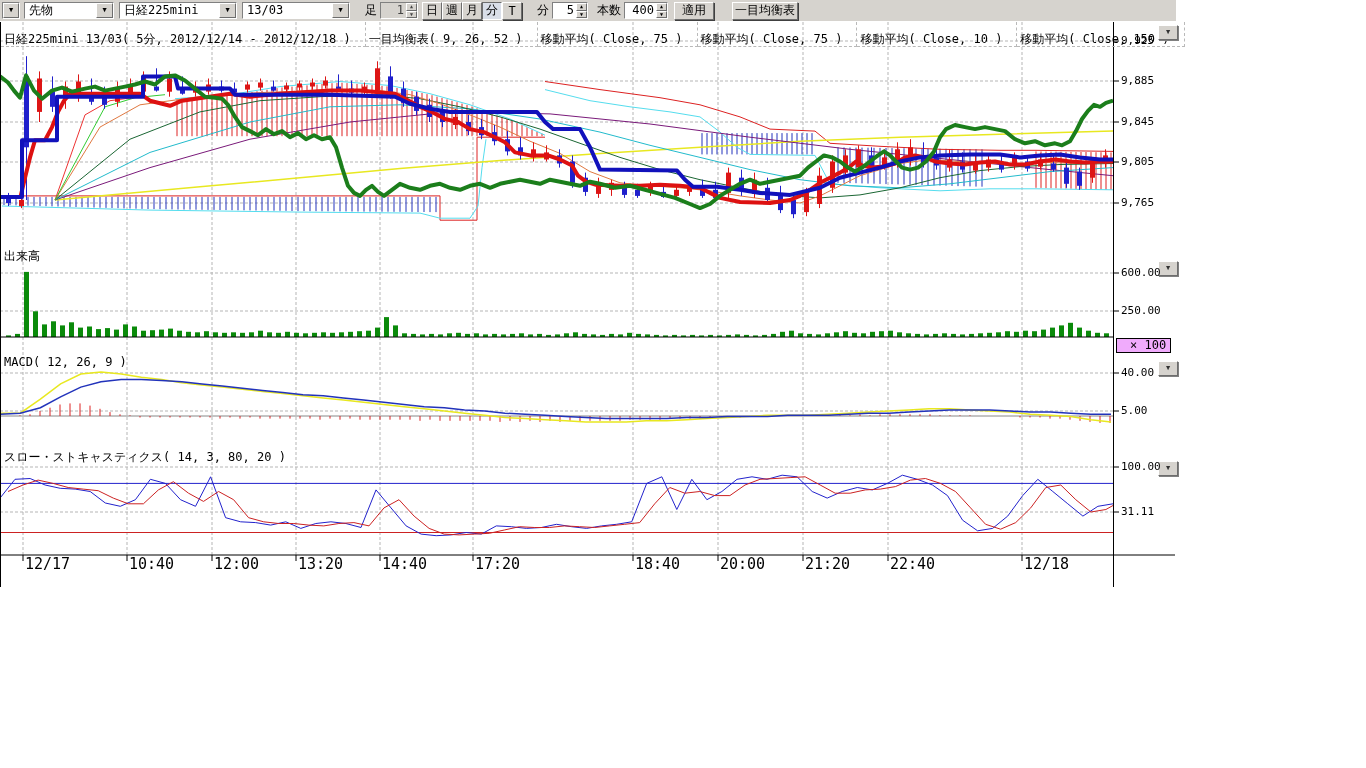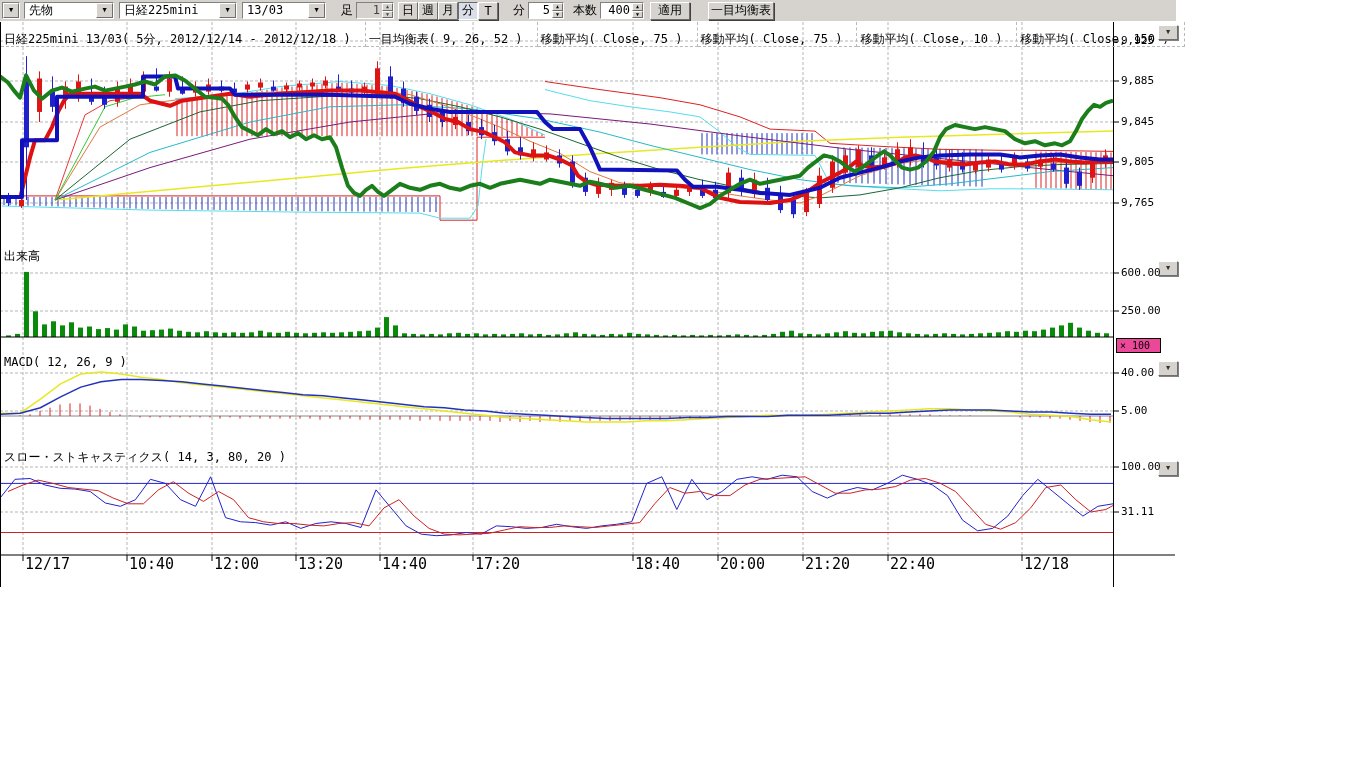--- a/index.html
+++ b/index.html
@@ -26,21 +26,21 @@
   .tbtn.pressed{border-color:#6d6d6d #fff #fff #6d6d6d;box-shadow:none;background:#d9dee8;}
   
   #hdr{position:absolute;left:1px;top:22px;font-size:12px;line-height:12px;}
   .hrow{display:flex;}
   .hcell{border-right:1px dashed #b9b9b9;border-bottom:1px dashed #b9b9b9;padding:11px 14px 1px 3px;white-space:nowrap;}
   
   .plabel{position:absolute;font-size:12px;line-height:12px;background:transparent;white-space:nowrap;}
   .ylab{position:absolute;left:1121px;font-size:11px;line-height:11px;white-space:nowrap;}
   .xlab{position:absolute;top:559px;font-size:15px;line-height:11px;white-space:nowrap;}
   #mult-box{position:absolute;left:1116px;top:338px;width:40px;height:13px;border:1px solid #000;
-    font-size:10px;line-height:13px;padding-left:3px;background:#ec4899;box-sizing:content-box;}
+    font-size:12px;line-height:13px;padding-left:13px;background:#f0abfc;box-sizing:content-box;}
   .scale-btn{position:absolute;left:1158px;width:18px;height:13px;background:#d6d3ce;
     border:1px solid;border-color:#fff #6d6d6d #6d6d6d #fff;box-shadow:1px 1px 0 #808080;
     display:flex;align-items:center;justify-content:center;font-size:7px;line-height:7px;color:#333;}
   #plot-wrap{position:absolute;left:0;top:0;width:1366px;height:768px;}
 </style>
 </head>
 <body>
 <div id="screen">
 
   <div id="toolbar">
@@ -51,21 +51,21 @@
     <div class="combo" style="width:90px">
       <div class="val">先物</div>
       <div class="cbtn">▼</div>
     </div>
     <div style="width:5px"></div>
     <div class="combo" style="width:118px">
       <div class="val">日経225mini</div>
       <div class="cbtn">▼</div>
     </div>
     <div style="width:5px"></div>
-    <div class="combo" style="width:84px">
+    <div class="combo" style="width:108px">
       <div class="val">13/03</div>
       <div class="cbtn">▼</div>
     </div>
     <div style="width:12px"></div>
     <span class="tb-label">足</span>
     <div class="spinner disabled" style="width:38px">
       <div class="val">1</div>
       <div class="spin">
         <span>▲</span>
         <span>▼</span>

